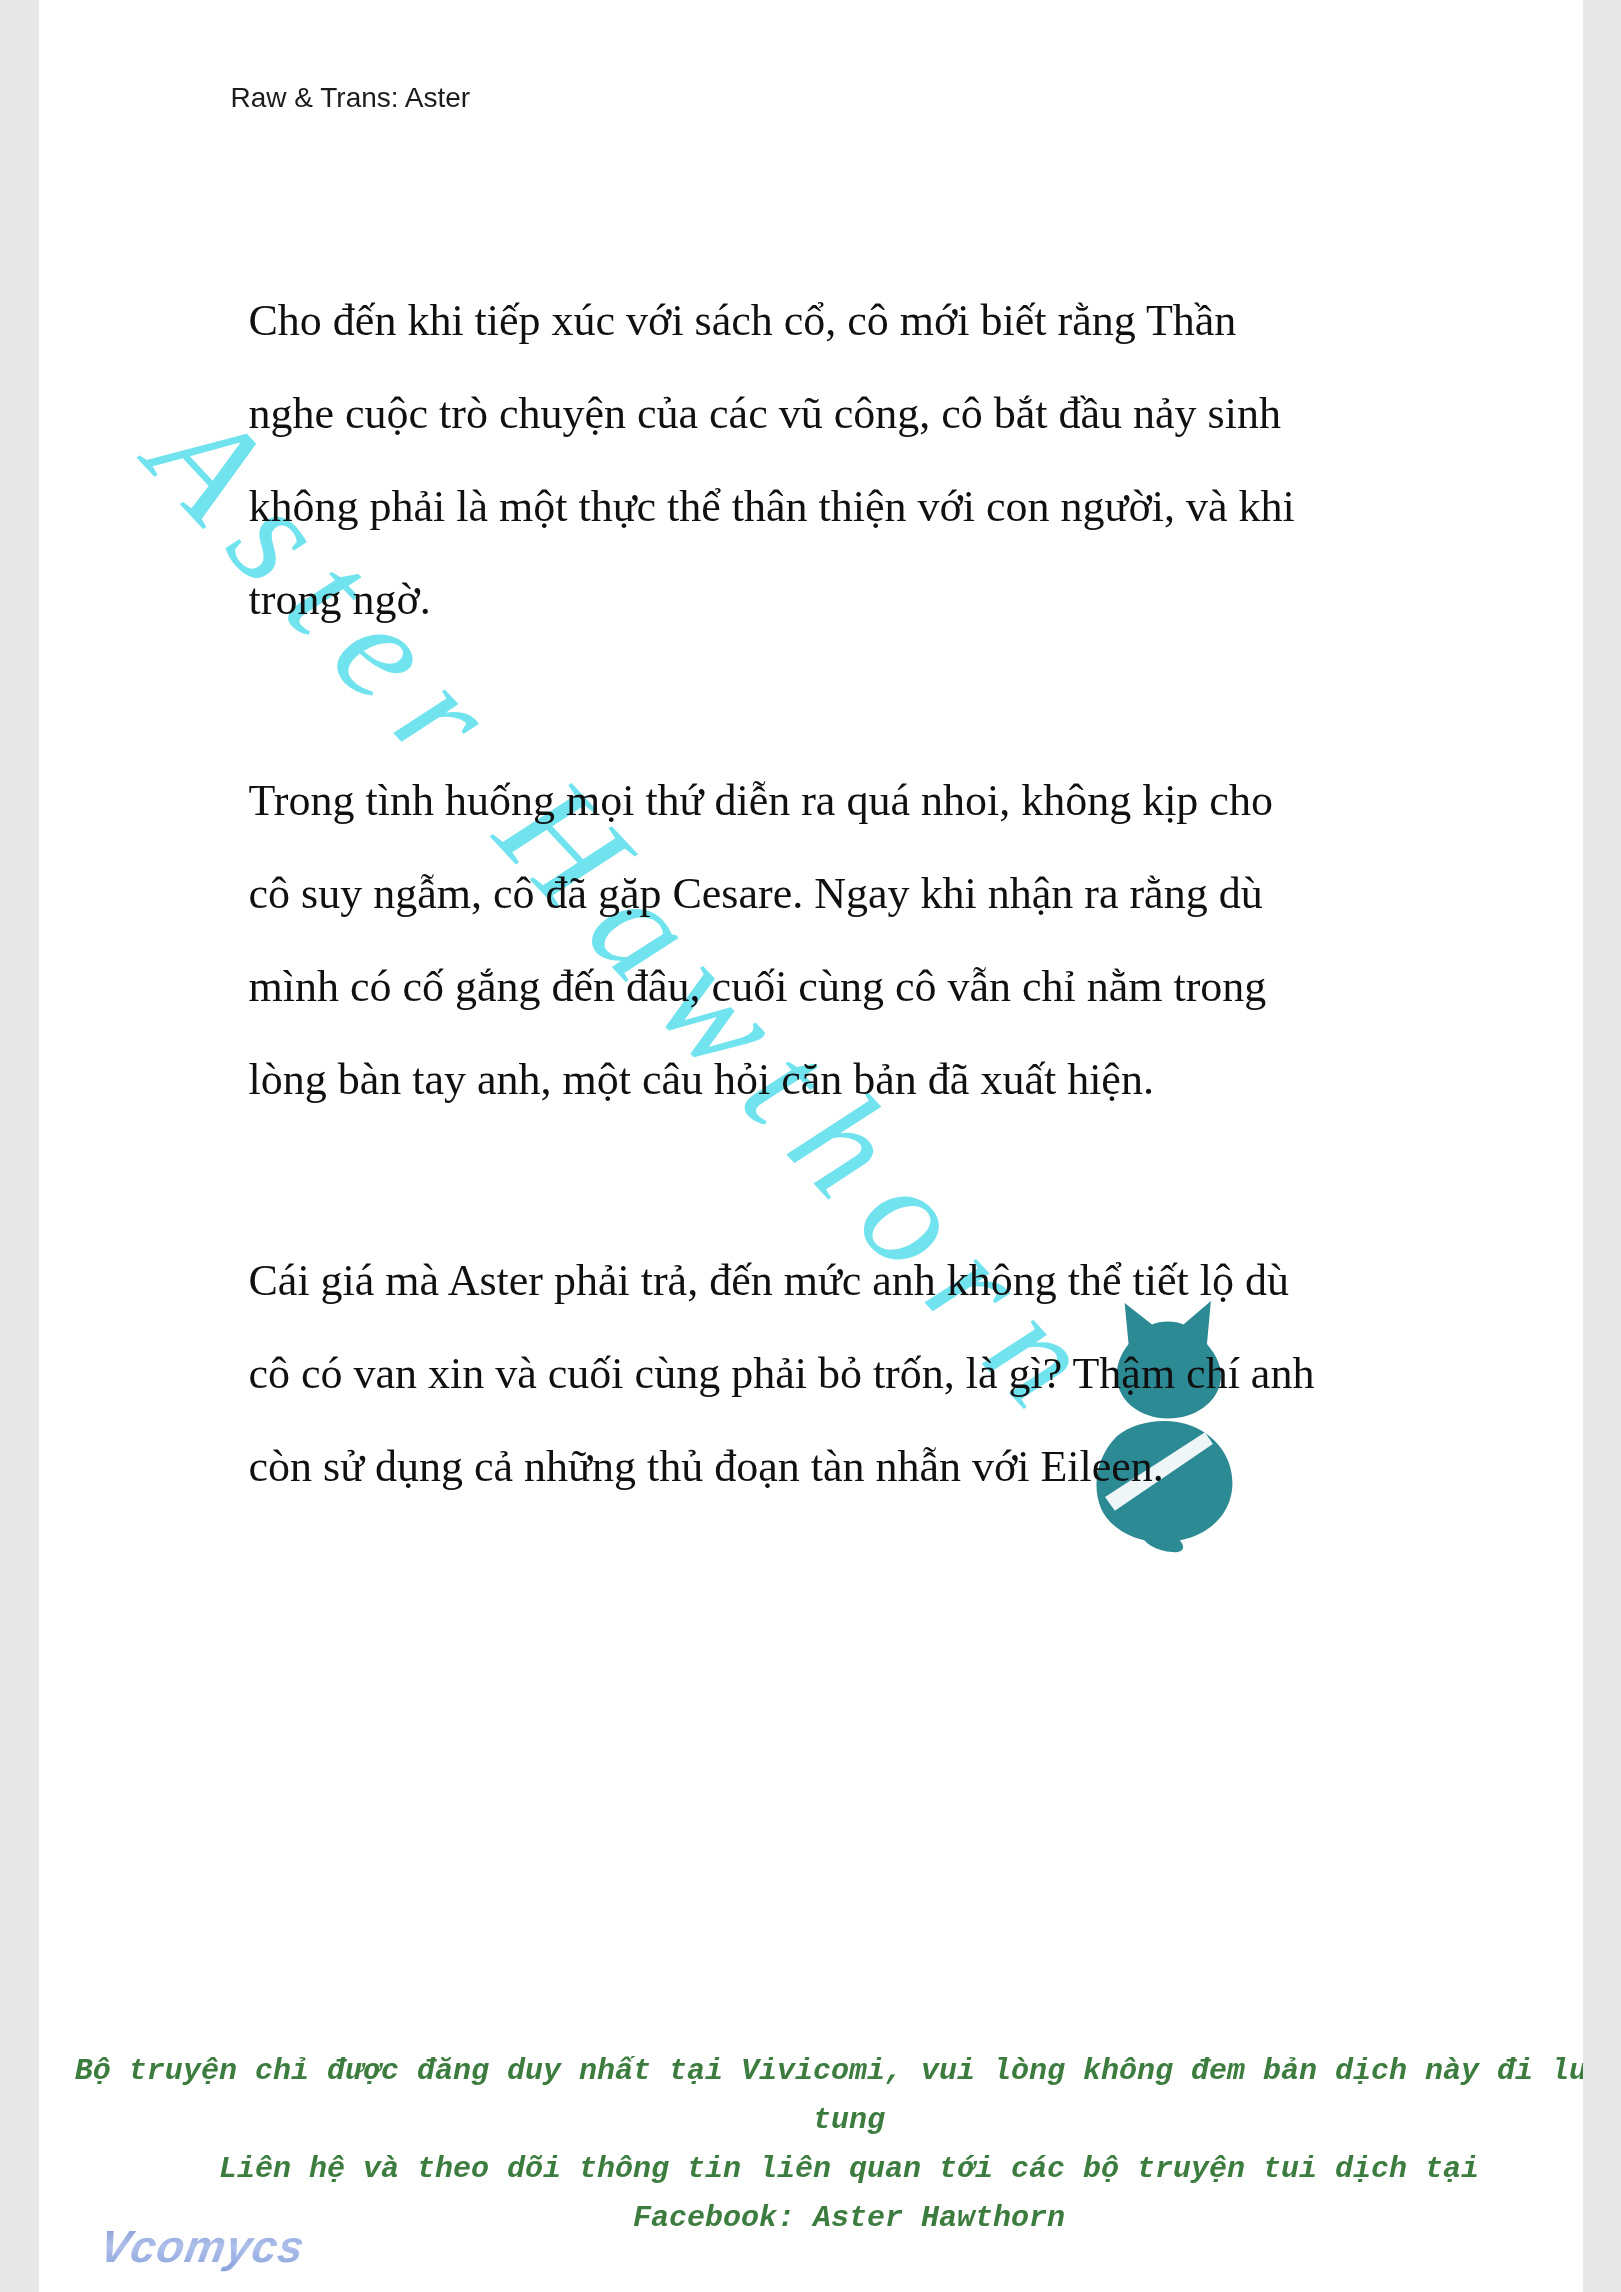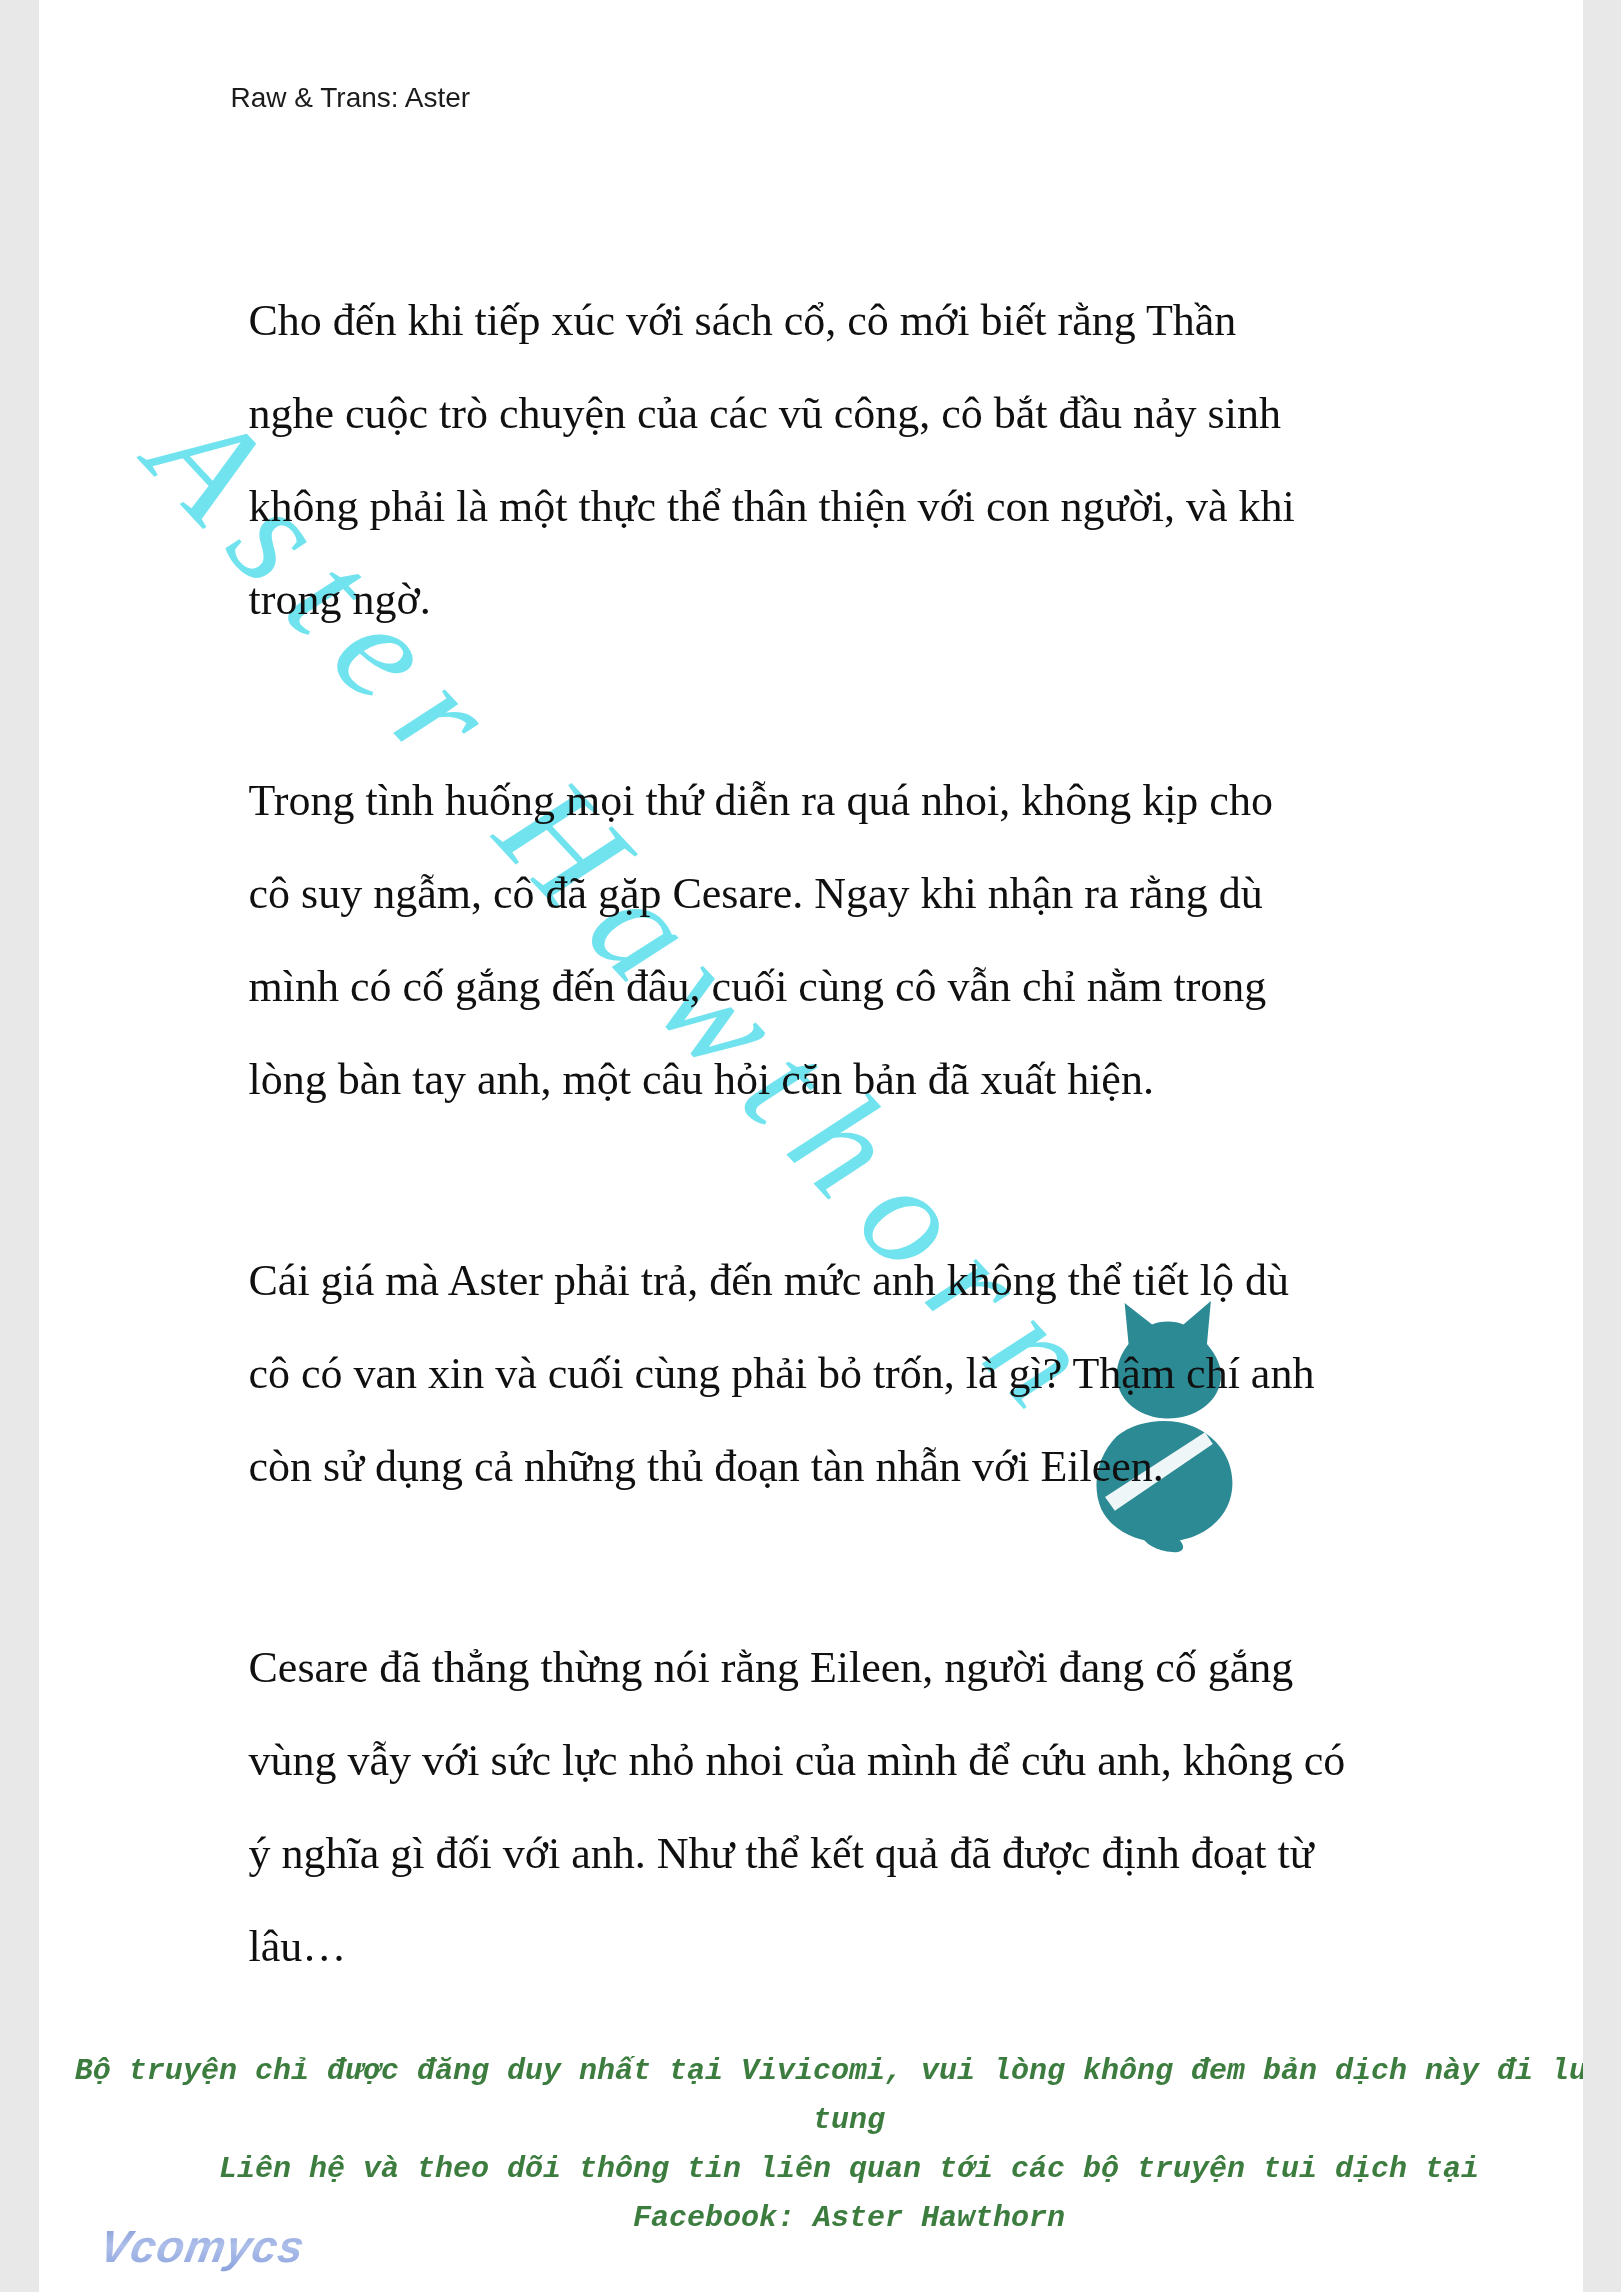--- a/index.html
+++ b/index.html
@@ -85,26 +85,20 @@
       <span class="t-line">Trong tình huống mọi thứ diễn ra quá nhoi, không kịp cho</span>
       <span class="t-line">cô suy ngẫm, cô đã gặp Cesare. Ngay khi nhận ra rằng dù</span>
       <span class="t-line">mình có cố gắng đến đâu, cuối cùng cô vẫn chỉ nằm trong</span>
       <span class="t-line">lòng bàn tay anh, một câu hỏi căn bản đã xuất hiện.</span>
     </p>
     <p class="para">
       <span class="t-line">Cái giá mà Aster phải trả, đến mức anh không thể tiết lộ dù</span>
       <span class="t-line">cô có van xin và cuối cùng phải bỏ trốn, là gì? Thậm chí anh</span>
       <span class="t-line">còn sử dụng cả những thủ đoạn tàn nhẫn với Eileen.</span>
     </p>
-    <p class="para">
-      <span class="t-line">Cesare đã thẳng thừng nói rằng Eileen, người đang cố gắng</span>
-      <span class="t-line">vùng vẫy với sức lực nhỏ nhoi của mình để cứu anh, không có</span>
-      <span class="t-line">ý nghĩa gì đối với anh. Như thể kết quả đã được định đoạt từ</span>
-      <span class="t-line">lâu…</span>
-    </p>
   </div>
 
   <div class="cat-wrap">
     <svg width="196" height="265" viewBox="0 0 200 270" xmlns="http://www.w3.org/2000/svg">
 
       <path d="M68 14 L96 36 C104 32 120 32 128 36 L156 12 L152 56
                C162 68 168 80 166 94 C162 116 140 132 112 132
                C84 132 62 114 60 92 C59 78 64 66 72 56 Z" fill="#2b8a94"></path>
 
       <path d="M60 150 C40 170 34 200 44 224 C56 250 92 264 126 256

